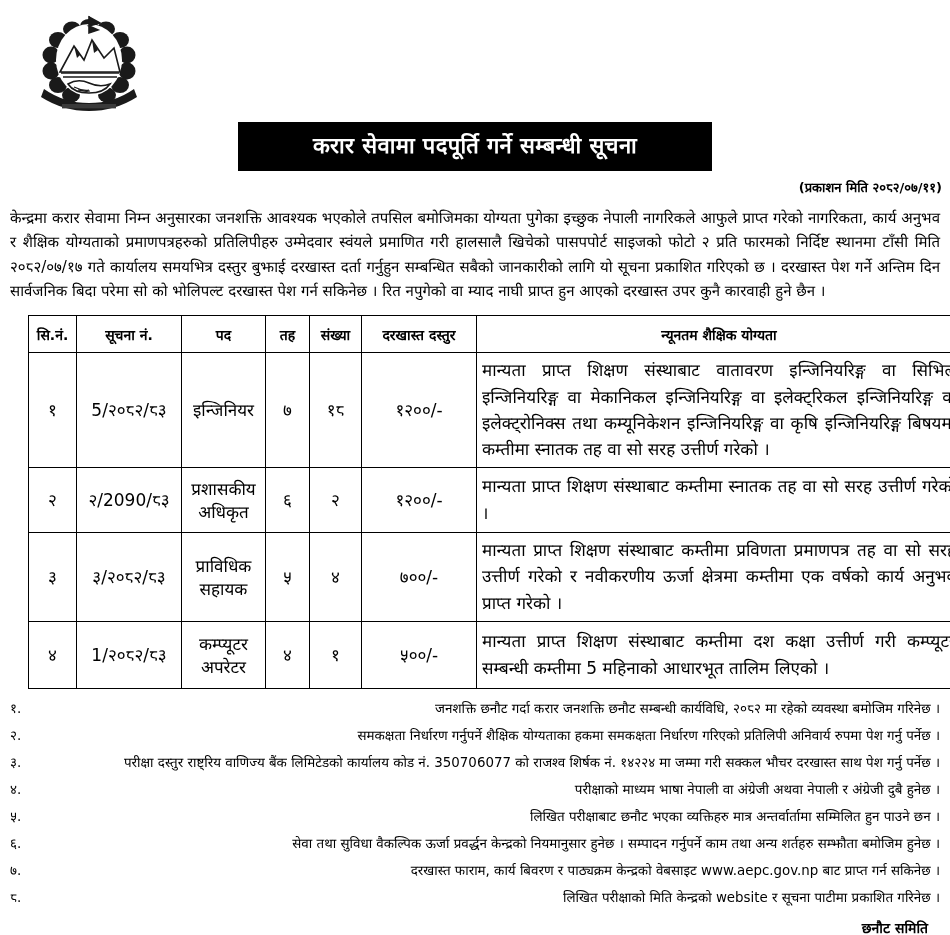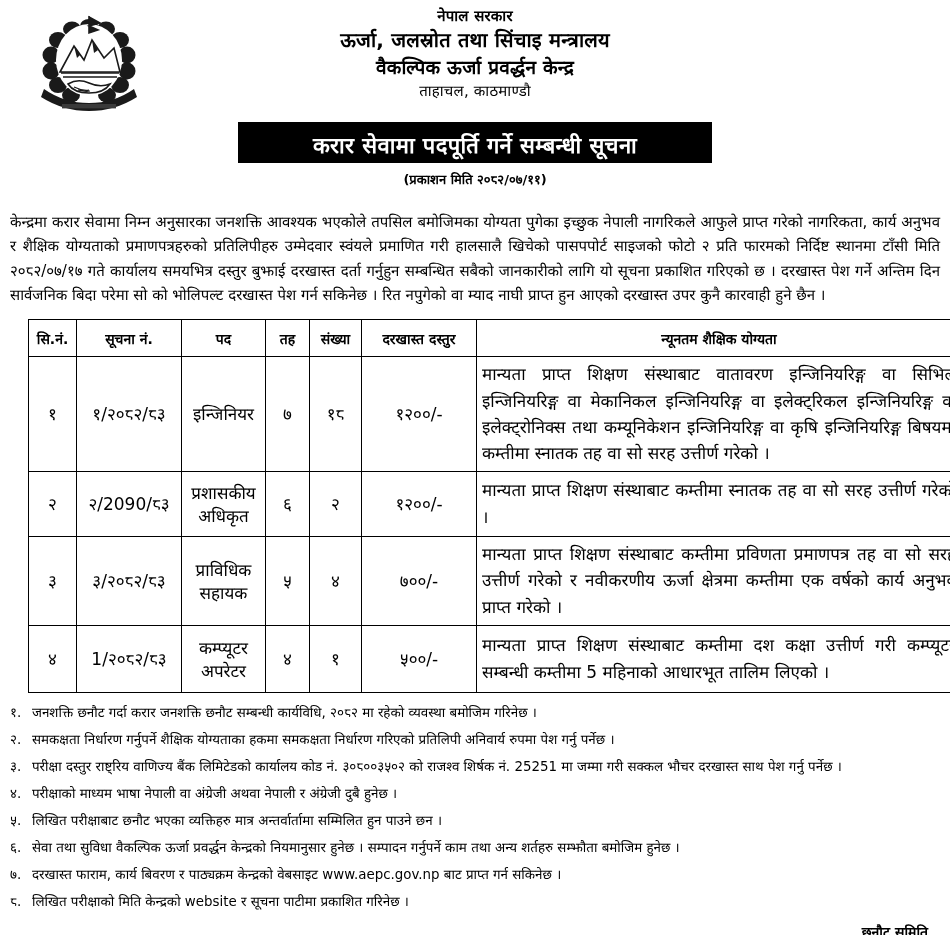--- a/index.html
+++ b/index.html
@@ -50,30 +50,30 @@
   .hl-center   { font-size: 19px; margin-bottom: 4px; }
   .hl-address  { font-size: 15px; font-weight: normal; }
 
   
   .title-banner {
     background: #000000;
     color: #ffffff;
     text-align: center;
     font-size: 22px;
     font-weight: bold;
-    padding: 7px 0 4px 0;
+    padding: 7px 0 12px 0;
     width: 474px;
     margin: 4px auto 0 auto;
     letter-spacing: .3px;
   }
   .pub-date {
-    text-align: center;
+    text-align: right;
     font-size: 13px;
     font-weight: bold;
-    margin: 7px 0 22px 0;
+    margin: 7px 0 10px 0;
   }
 
   
   .intro {
     font-size: 15px;
     line-height: 1.62;
     text-align: justify;
     text-justify: inter-word;
     margin: 0 2px 12px 2px;
   }
@@ -138,21 +138,21 @@
     position: relative;
     text-align: left;
   }
   ol.notes li .num {
     position: absolute;
     left: 0;
     top: 0;
     width: 20px;
     text-align: left;
   }
-  ol.notes li .body { display: block; }
+  ol.notes li .body { display: block; text-align: right; }
 
   
   .footer-sign {
     text-align: right;
     font-size: 14px;
     font-weight: bold;
     margin: 10px 14px 0 0;
   }
 </style>
 </head>
@@ -195,26 +195,20 @@
           <path d="M34 74 q10 -6 21 -1 q11 5 21 1 q-6 9 -21 9 q-15 0 -21 -9 Z" fill="#ffffff" stroke="#1a1a1a" stroke-width="1.5"></path>
           <path d="M40 77 q8 4 15 3 M44 80 q7 2 12 1" stroke="#1a1a1a" stroke-width="1.1" fill="none"></path>
 
           <path d="M10 79 q20 14 45 14 q25 0 45 -14 l3 8 q-22 14 -48 14 q-26 0 -48 -14 Z" fill="#1a1a1a"></path>
 
           <rect x="28" y="94" width="54" height="4.4" fill="#3a3a3a"></rect>
         </g>
       </svg>
     </div>
 
-    <div class="header-text">
-      <div class="hl hl-gov">नेपाल सरकार</div>
-      <div class="hl hl-ministry">ऊर्जा, जलस्रोत तथा सिंचाइ मन्त्रालय</div>
-      <div class="hl hl-center">वैकल्पिक ऊर्जा प्रवर्द्धन केन्द्र</div>
-      <div class="hl hl-address">ताहाचल, काठमाण्डौ</div>
-    </div>
   </div>
 
   <div class="title-banner">करार सेवामा पदपूर्ति गर्ने सम्बन्धी सूचना</div>
 
   <div class="pub-date">(प्रकाशन मिति २०८२/०७/११)</div>
 
   <div class="intro">केन्द्रमा करार सेवामा निम्न अनुसारका जनशक्ति आवश्यक भएकोले तपसिल बमोजिमका योग्यता पुगेका इच्छुक नेपाली नागरिकले आफुले प्राप्त गरेको नागरिकता, कार्य अनुभव र शैक्षिक योग्यताको प्रमाणपत्रहरुको प्रतिलिपीहरु उम्मेदवार स्वंयले प्रमाणित गरी हालसालै खिचेको पासपपोर्ट साइजको फोटो २ प्रति फारमको निर्दिष्ट स्थानमा टाँसी मिति २०८२/०७/१७ गते कार्यालय समयभित्र दस्तुर बुझाई दरखास्त दर्ता गर्नुहुन सम्बन्धित सबैको जानकारीको लागि यो सूचना प्रकाशित गरिएको छ । दरखास्त पेश गर्ने अन्तिम दिन सार्वजनिक बिदा परेमा सो को भोलिपल्ट दरखास्त पेश गर्न सकिनेछ । रित नपुगेको वा म्याद नाघी प्राप्त हुन आएको दरखास्त उपर कुनै कारवाही हुने छैन ।</div>
 
   <table class="vacancy">
     <colgroup>
@@ -233,21 +227,21 @@
         <th>पद</th>
         <th>तह</th>
         <th>संख्या</th>
         <th>दरखास्त दस्तुर</th>
         <th>न्यूनतम शैक्षिक योग्यता</th>
       </tr>
     </thead>
     <tbody>
       <tr class="row-h-1">
         <td class="c-sn">१</td>
-        <td class="c-notice">१/२०८२/८३</td>
+        <td class="c-notice">5/२०८२/८३</td>
         <td class="c-post">इन्जिनियर</td>
         <td class="c-level">७</td>
         <td class="c-qty">१८</td>
         <td class="c-fee">१२००/-</td>
         <td class="c-qual">मान्यता प्राप्त शिक्षण संस्थाबाट वातावरण इन्जिनियरिङ्ग वा सिभिल इन्जिनियरिङ्ग वा मेकानिकल इन्जिनियरिङ्ग वा  इलेक्ट्रिकल  इन्जिनियरिङ्ग वा इलेक्ट्रोनिक्स तथा कम्यूनिकेशन इन्जिनियरिङ्ग वा कृषि इन्जिनियरिङ्ग बिषयमा कम्तीमा स्नातक तह वा सो सरह उत्तीर्ण गरेको ।</td>
       </tr>
       <tr class="row-h-2">
         <td class="c-sn">२</td>
         <td class="c-notice">२/2090/८३</td>
         <td class="c-post">प्रशासकीय अधिकृत</td>
@@ -282,21 +276,21 @@
     <li>
       <span class="num">१.</span>
       <span class="body">जनशक्ति छनौट गर्दा करार जनशक्ति छनौट सम्बन्धी कार्यविधि, २०८२ मा रहेको व्यवस्था बमोजिम गरिनेछ ।</span>
     </li>
     <li>
       <span class="num">२.</span>
       <span class="body">समकक्षता निर्धारण गर्नुपर्ने शैक्षिक योग्यताका हकमा समकक्षता निर्धारण गरिएको प्रतिलिपी अनिवार्य रुपमा पेश गर्नु पर्नेछ ।</span>
     </li>
     <li>
       <span class="num">३.</span>
-      <span class="body">परीक्षा दस्तुर राष्ट्रिय वाणिज्य बैंक लिमिटेडको कार्यालय कोड नं. ३०८००३५०२ को राजश्व शिर्षक नं. 25251 मा जम्मा गरी सक्कल भौचर दरखास्त साथ पेश गर्नु पर्नेछ ।</span>
+      <span class="body">परीक्षा दस्तुर राष्ट्रिय वाणिज्य बैंक लिमिटेडको कार्यालय कोड नं. 350706077 को राजश्व शिर्षक नं. १४२२४ मा जम्मा गरी सक्कल भौचर दरखास्त साथ पेश गर्नु पर्नेछ ।</span>
     </li>
     <li>
       <span class="num">४.</span>
       <span class="body">परीक्षाको माध्यम भाषा नेपाली वा अंग्रेजी अथवा नेपाली र अंग्रेजी दुबै हुनेछ ।</span>
     </li>
     <li>
       <span class="num">५.</span>
       <span class="body">लिखित परीक्षाबाट छनौट भएका व्यक्तिहरु मात्र अन्तर्वार्तामा सम्मिलित हुन पाउने छन ।</span>
     </li>
     <li>

